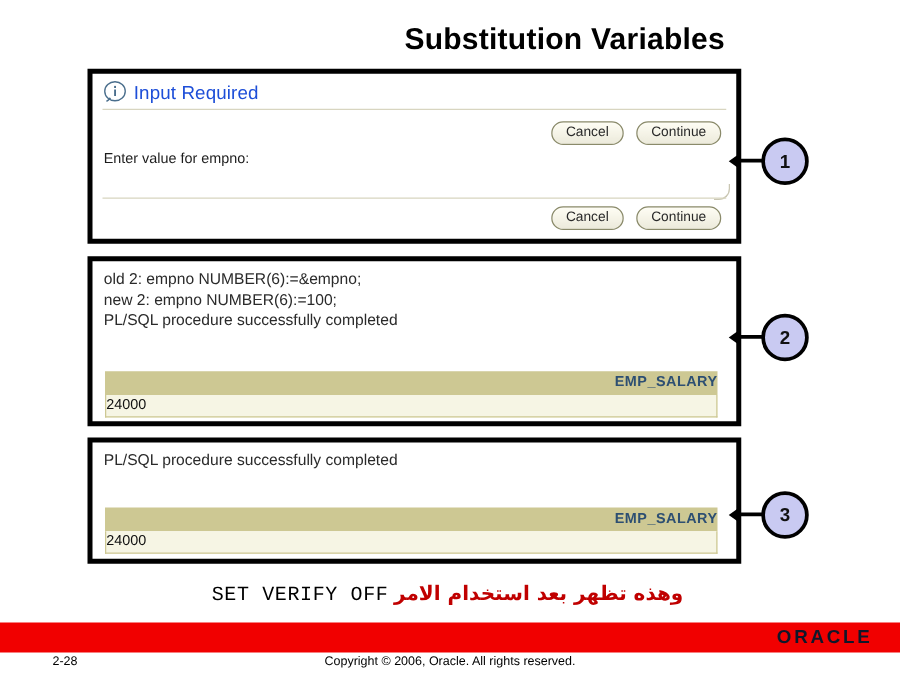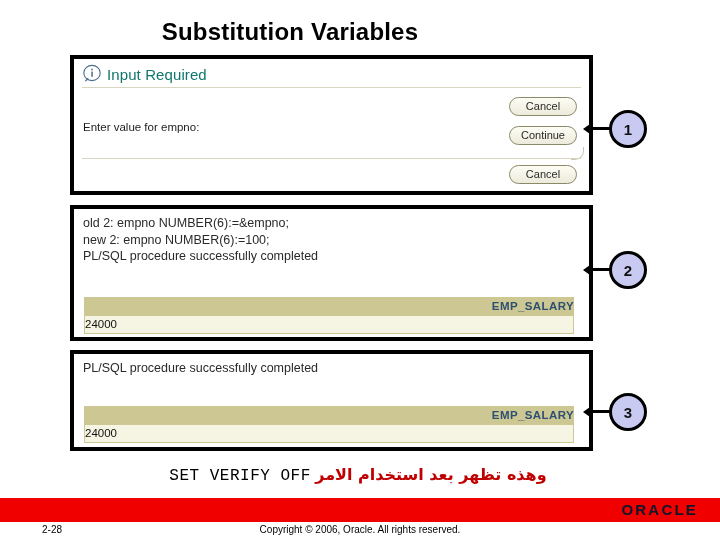--- a/index.html
+++ b/index.html
@@ -14,21 +14,21 @@
     overflow: hidden;
     position: relative;
   }
 
   
   .slide-title {
     position: absolute;
     top: 18px;
     left: 0;
     width: 580px;
-    text-align: center;
+    text-align: right;
     font-size: 24px;
     font-weight: bold;
     color: #000000;
     letter-spacing: 0.2px;
   }
 
   
   .panel {
     position: absolute;
     left: 70px;
@@ -51,40 +51,39 @@
     align-items: center;
     gap: 5px;
   }
   .info-icon {
     width: 20px;
     height: 20px;
     display: block;
   }
   .dlg-title {
     font-size: 15px;
-    color: #0f766e;
+    color: #1d4ed8;
     font-weight: normal;
     letter-spacing: 0.1px;
     text-align: center;
   }
   .hr-line {
     position: absolute;
     height: 1px;
     background: #d8d5c0;
     left: 8px;
     right: 8px;
   }
   #dlg-rule-top { top: 28px; }
   #dlg-rule-bot { top: 99px; }
 
   .btn-row {
     position: absolute;
     display: flex;
     gap: 10px;
-    flex-direction: column;
   }
   #btn-row-top { top: 38px; right: 12px; }
   #btn-row-bottom { top: 106px; right: 12px; }
 
   .pill-btn {
     border: 1px solid #8a8a6a;
     border-radius: 11px;
     background: linear-gradient(#fefdf4, #eceadb);
     color: #2a2a2a;
     font-size: 11px;

